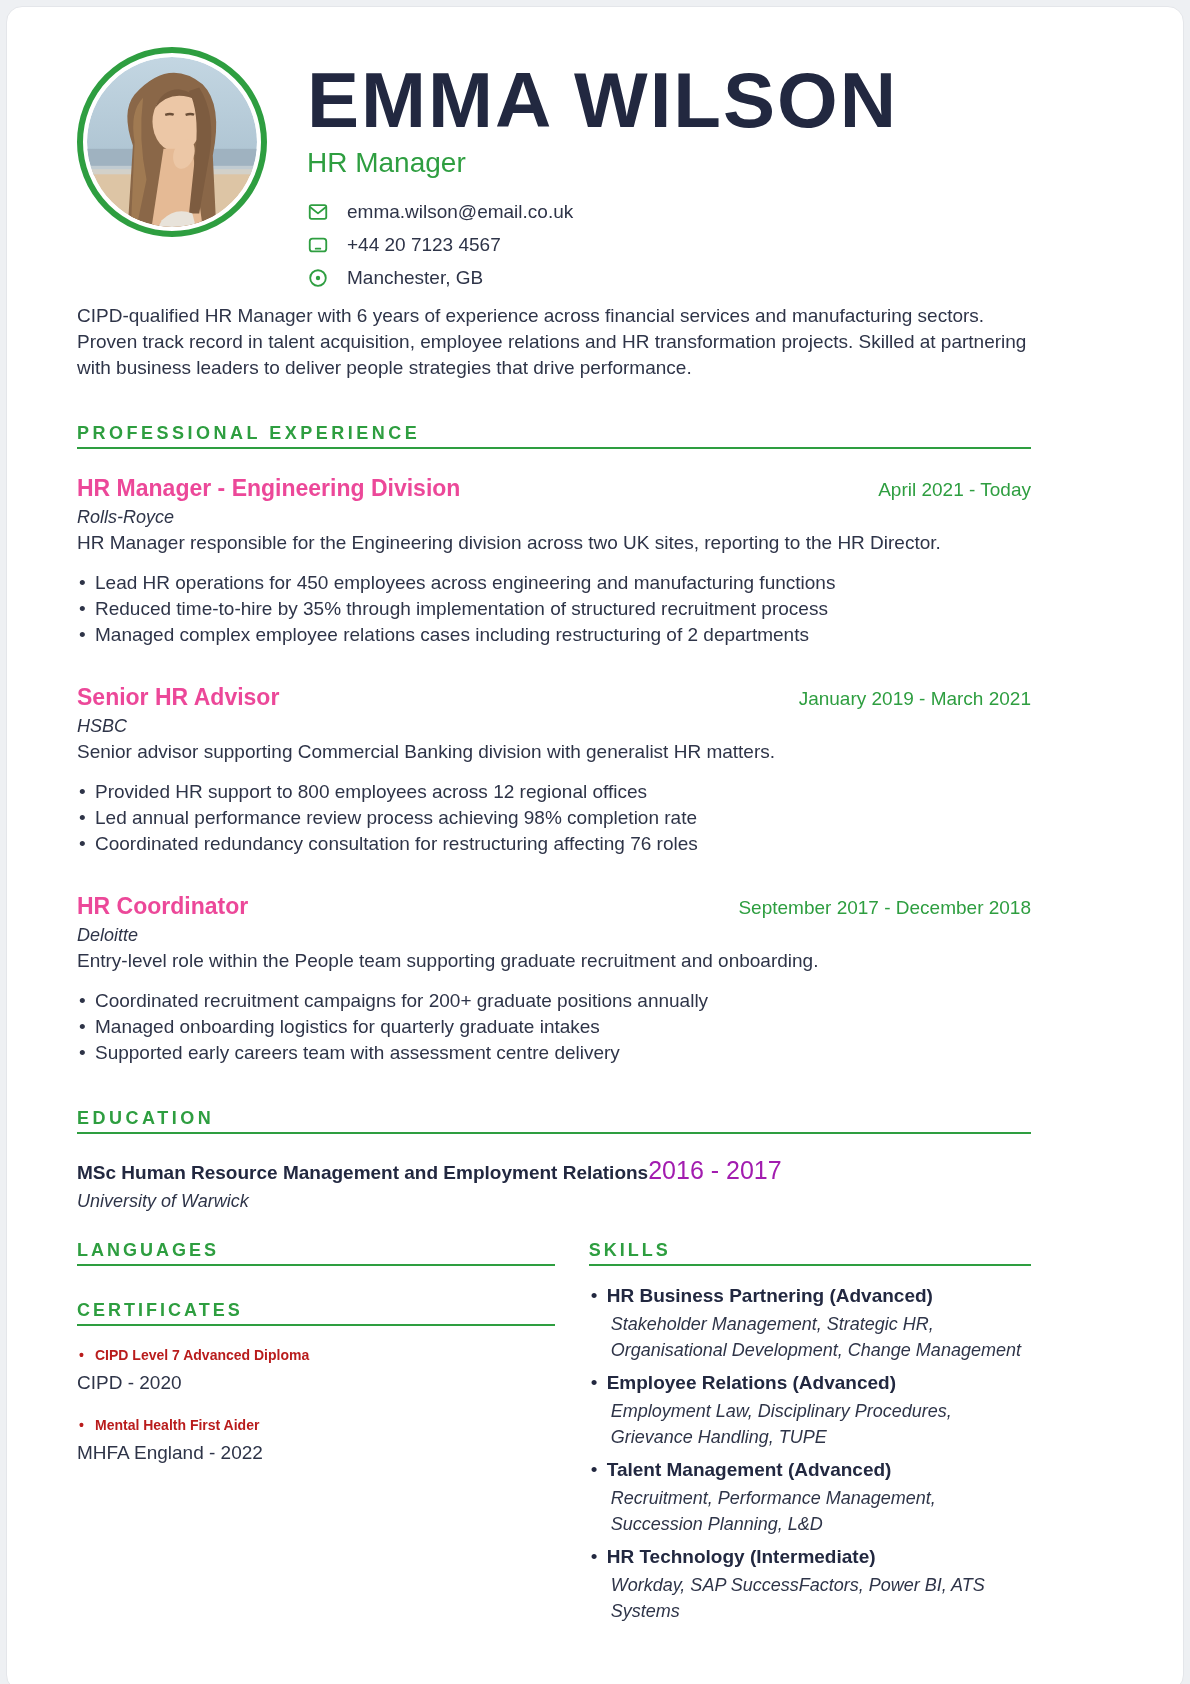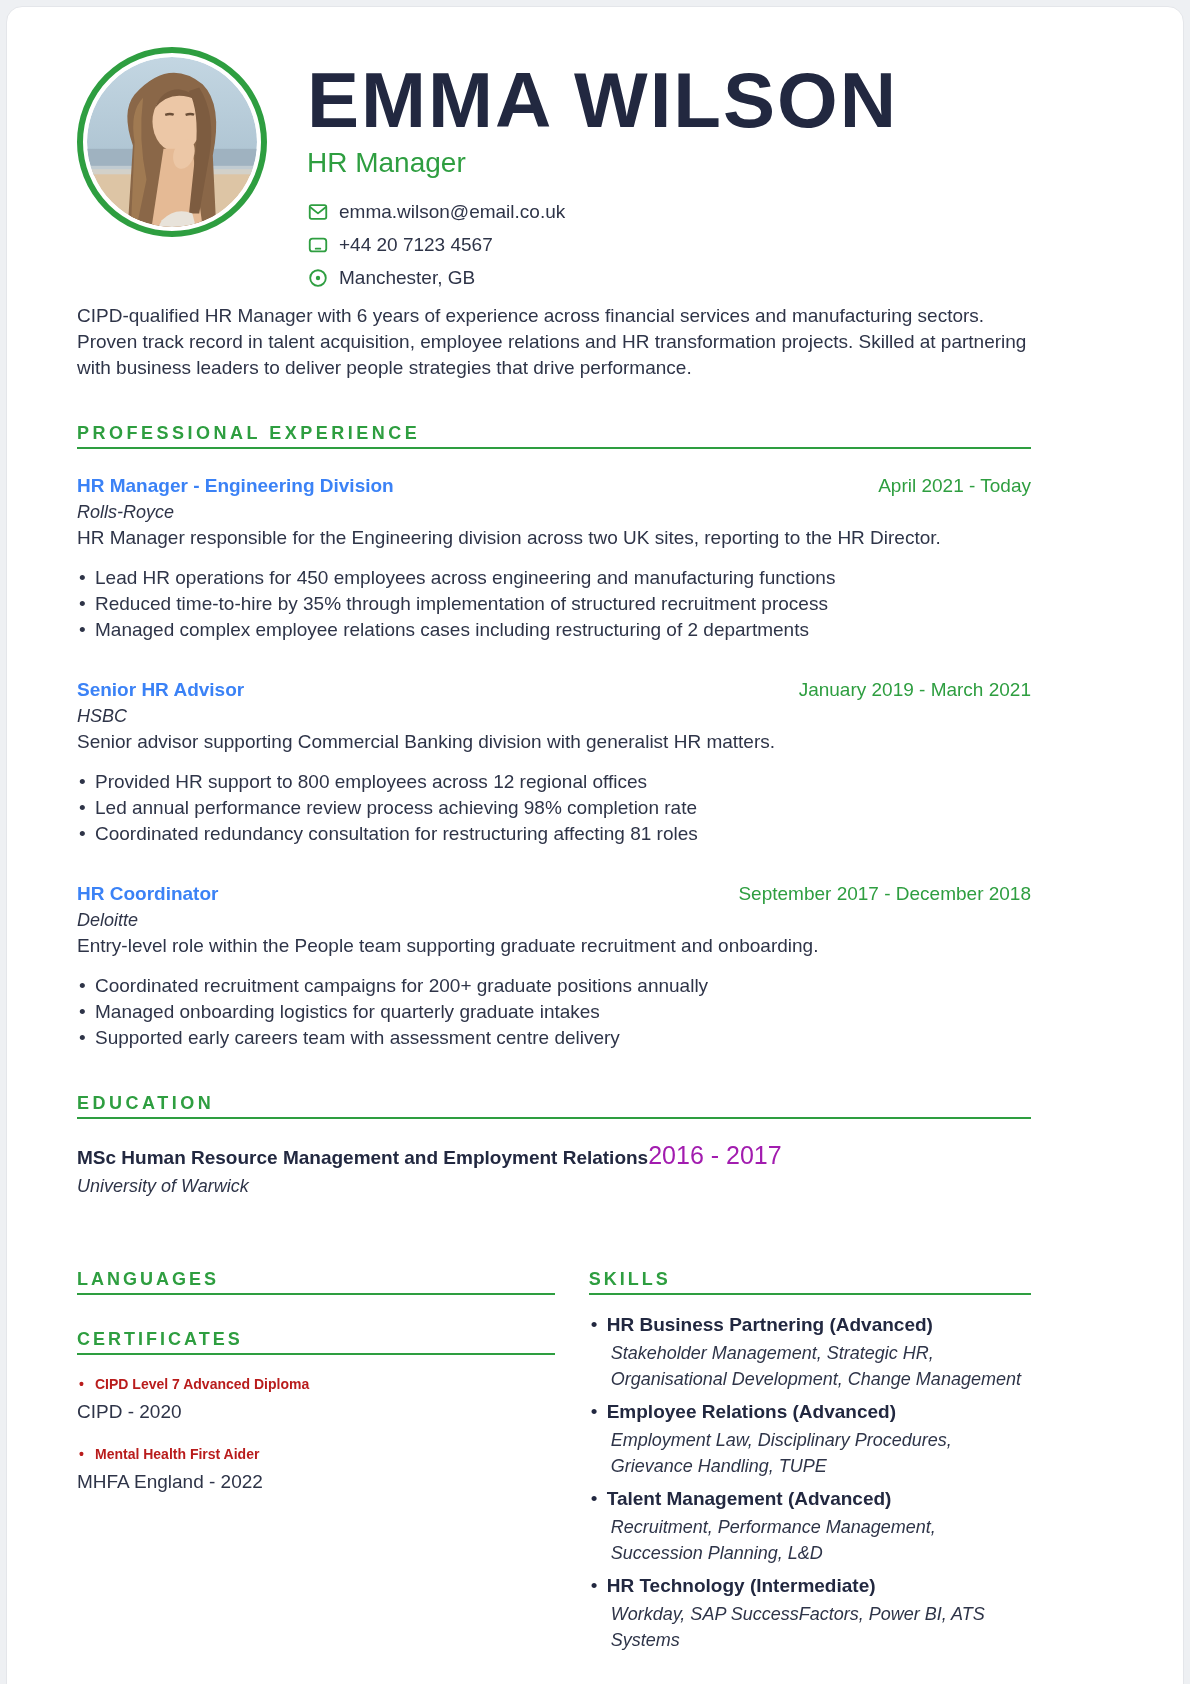--- a/index.html
+++ b/index.html
@@ -38,21 +38,21 @@
     color: #222840;
     line-height: 1.0;
     white-space: nowrap;
   }
   .role {
     margin-top: 8px;
     font-size: 28px;
     color: #2e9e40;
   }
   .contacts { margin-top: 22px; }
-  .contact-row { display: flex; align-items: center; gap: 10px; margin-top: 11px; font-size: 19px; }
+  .contact-row { display: flex; align-items: center; gap: 18px; margin-top: 11px; font-size: 19px; }
   .contact-row svg { width: 22px; height: 22px; flex: 0 0 auto; }
 
   .summary {
     margin-top: 14px;
     font-size: 19px;
     line-height: 26px;
   }
 
   
   .section { margin-top: 42px; }
@@ -62,21 +62,21 @@
     font-weight: bold;
     letter-spacing: 3.5px;
     padding-bottom: 3px;
     border-bottom: 2px solid #2e9e40;
   }
 
   
   .job { margin-top: 26px; }
   .job + .job { margin-top: 36px; }
   .job-head { display: flex; justify-content: space-between; align-items: baseline; }
-  .job-title { font-size: 19px; font-weight: bold; color: #3b82f6; }
+  .job-title { font-size: 23px; font-weight: bold; color: #ec4899; }
   .job-dates { font-size: 19px; color: #2e9e40; white-space: nowrap; }
   .job-company { font-style: italic; font-size: 18px; margin-top: 5px; }
   .job-desc { font-size: 19px; line-height: 26px; margin-top: 2px; }
   ul.bullets { list-style: none; margin-top: 14px; }
   ul.bullets li {
     font-size: 19px;
     line-height: 26px;
     padding-left: 18px;
     position: relative;
   }
@@ -87,21 +87,21 @@
 
   
   .edu { margin-top: 22px; }
   .edu-head { display: flex; justify-content: flex-start; align-items: baseline; }
   .edu-degree { font-size: 19px; font-weight: bold; color: #222840; }
   .edu-dates { font-size: 25px; color: #a21caf; white-space: nowrap; }
   .edu-school { font-style: italic; font-size: 18px; margin-top: 6px; }
 
   
   .columns {
-    margin-top: 72px;
+    margin-top: 28px;
     display: grid;
     grid-template-columns: 1.08fr 1fr;
     column-gap: 34px;
     align-items: start;
   }
   .col-section + .col-section { margin-top: 34px; }
   .col-section .section-heading { letter-spacing: 3px; }
   .col-body { margin-top: 16px; }
 
   ul.plain { list-style: none; }
@@ -222,21 +222,21 @@
     <div class="job">
       <div class="job-head">
         <span class="job-title">Senior HR Advisor</span>
         <span class="job-dates">January 2019 - March 2021</span>
       </div>
       <div class="job-company">HSBC</div>
       <div class="job-desc">Senior advisor supporting Commercial Banking division with generalist HR matters.</div>
       <ul class="bullets">
         <li>Provided HR support to 800 employees across 12 regional offices</li>
         <li>Led annual performance review process achieving 98% completion rate</li>
-        <li>Coordinated redundancy consultation for restructuring affecting 81 roles</li>
+        <li>Coordinated redundancy consultation for restructuring affecting 76 roles</li>
       </ul>
     </div>
 
     <div class="job">
       <div class="job-head">
         <span class="job-title">HR Coordinator</span>
         <span class="job-dates">September 2017 - December 2018</span>
       </div>
       <div class="job-company">Deloitte</div>
       <div class="job-desc">Entry-level role within the People team supporting graduate recruitment and onboarding.</div>

